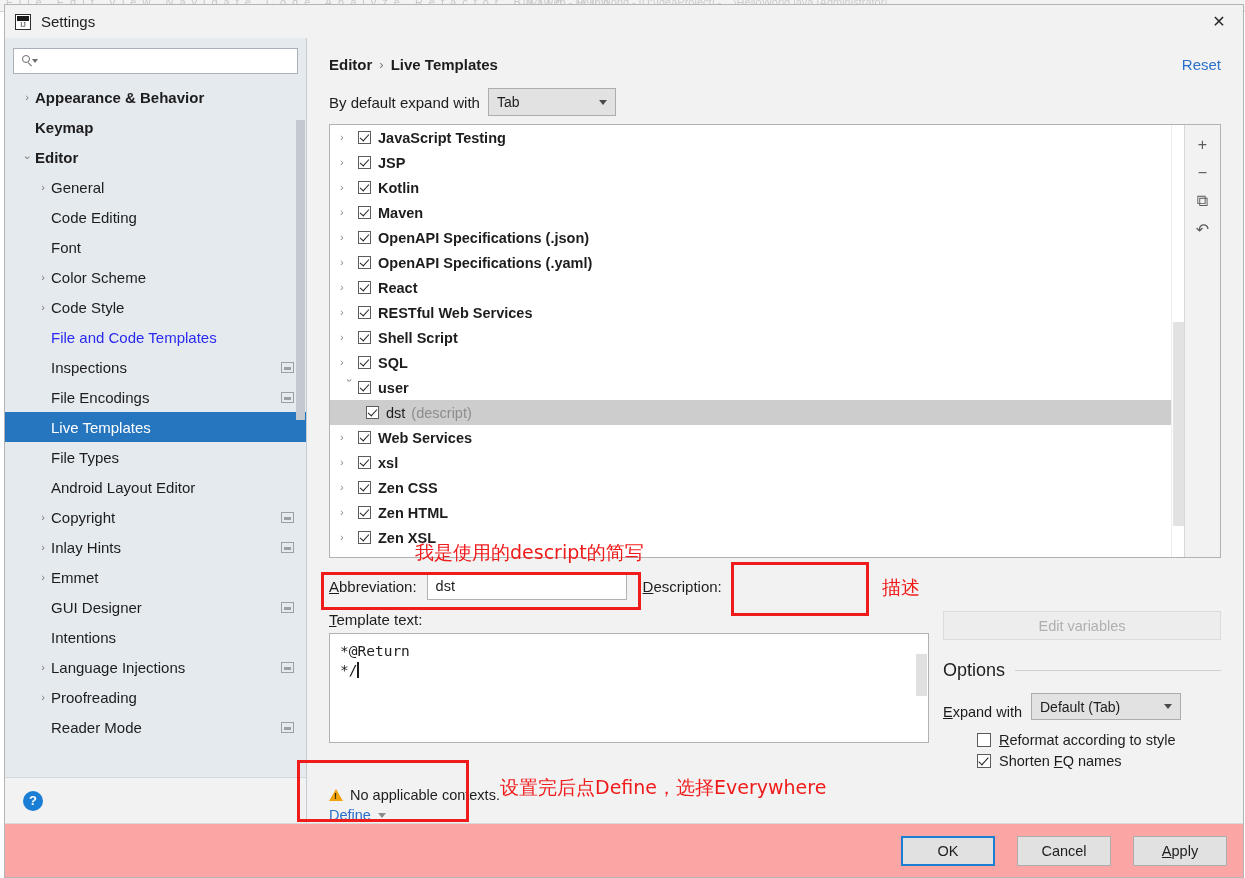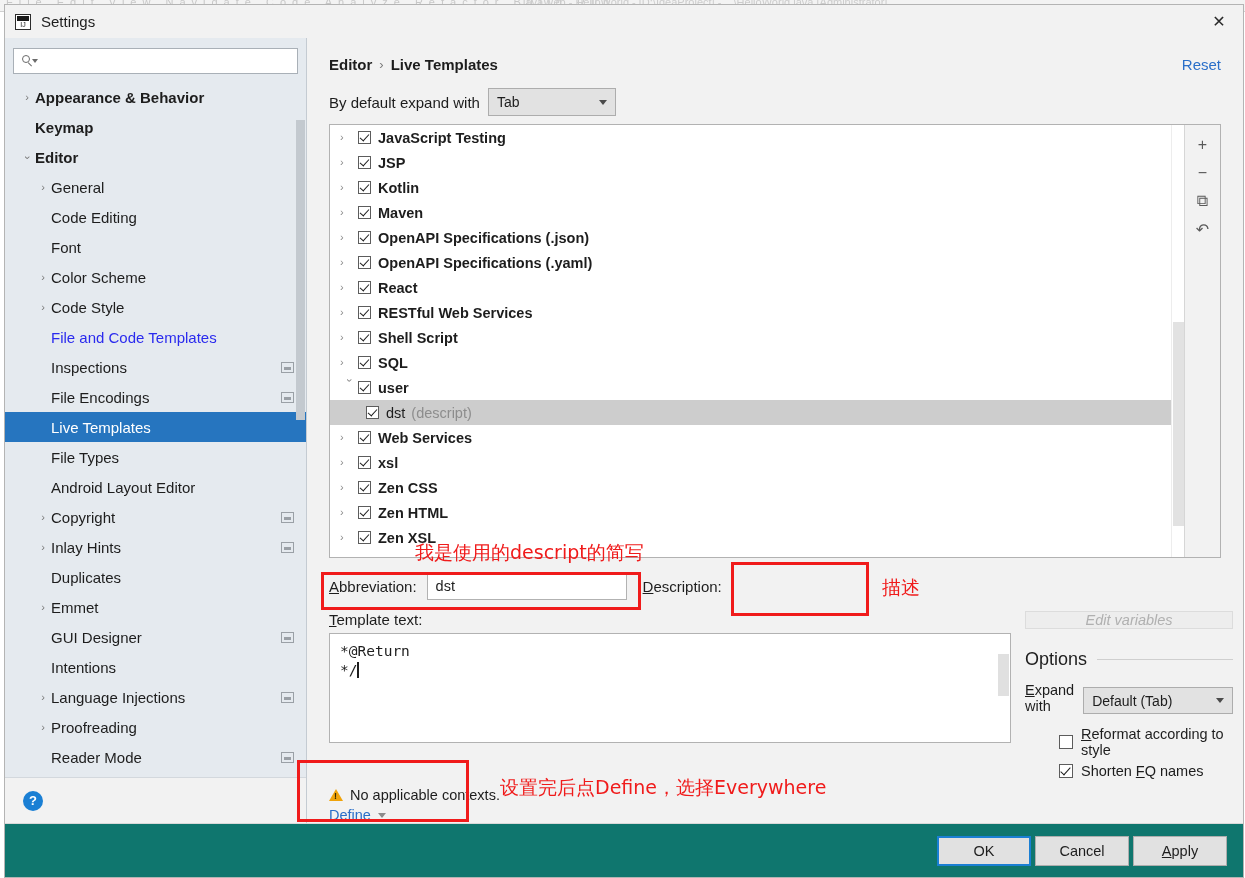--- a/index.html
+++ b/index.html
@@ -322,21 +322,21 @@
   }
   #abbrev-field { width: 200px; margin-left: 10px; }
   #descr-field  { flex: 1 1 auto; margin-left: 10px; }
 
   
   .mid {
     display: flex;
     margin-top: 8px;
     min-height: 0;
   }
-  .tt-col { width: 682px; flex: 0 0 auto; }
+  .tt-col { width: 600px; flex: 0 0 auto; }
   .tt-label { font-size: 15px; color: #1d1d1d; margin-bottom: 5px; }
   .tt-box {
     height: 110px;
     border: 1px solid #b2b2b2;
     background: #ffffff;
     display: flex;
     position: relative;
   }
   .tt-text {
     flex: 1 1 auto;
@@ -368,21 +368,20 @@
     display: flex; flex-direction: column;
   }
   .editvars-btn {
     height: 32px;
     background: #ededed;
     border: 1px solid #dcdcdc;
     color: #b0b0b0;
     font-size: 14.5px;
     display: flex; align-items: center; justify-content: center;
     margin-top: 0px;
-    font-style: italic;
   }
   .opt-head {
     display: flex; align-items: center;
     margin-top: 20px; margin-bottom: 12px;
   }
   .opt-head .t { font-size: 18px; color: #1d1d1d; margin-right: 10px; }
   .opt-head .rule { flex: 1 1 auto; height: 1px; background: #cfcfcf; }
   .opt-row { display: flex; align-items: flex-end; margin-bottom: 7px; }
   .opt-row .lbl { font-size: 14.5px; color: #1d1d1d; margin-right: 9px; }
   .opt-row .combo { min-width: 150px; height: 27px; }
@@ -429,22 +428,22 @@
     width: 0; height: 0; margin-left: 7px;
     border-left: 4px solid transparent; border-right: 4px solid transparent;
     border-top: 5px solid #8b8b8b;
   }
 
   
   .footer {
     height: 54px; min-height: 54px;
     border-top: 1px solid #d9d9d9;
     display: flex; align-items: center; justify-content: flex-end;
-    padding-right: 16px; gap: 4px;
-    background: #0f766e;
+    padding-right: 16px; gap: 22px;
+    background: #fca5a5;
   }
   .btn {
     min-width: 94px; height: 30px;
     background: #e1e1e1;
     border: 1px solid #adadad;
     font-size: 14.5px; color: #1d1d1d;
     display: flex; align-items: center; justify-content: center;
     cursor: pointer;
   }
   .btn.default {
@@ -563,24 +562,20 @@
             <span class="arrow">›</span>
             <span class="label">Copyright</span>
             <span class="badge"></span>
           </div>
           <div class="tree-item lvl1">
             <span class="arrow">›</span>
             <span class="label">Inlay Hints</span>
             <span class="badge"></span>
           </div>
           <div class="tree-item lvl1">
-            <span class="arrow"></span>
-            <span class="label">Duplicates</span>
-          </div>
-          <div class="tree-item lvl1">
             <span class="arrow">›</span>
             <span class="label">Emmet</span>
           </div>
           <div class="tree-item lvl1">
             <span class="arrow"></span>
             <span class="label">GUI Designer</span>
             <span class="badge"></span>
           </div>
           <div class="tree-item lvl1">
             <span class="arrow"></span>

